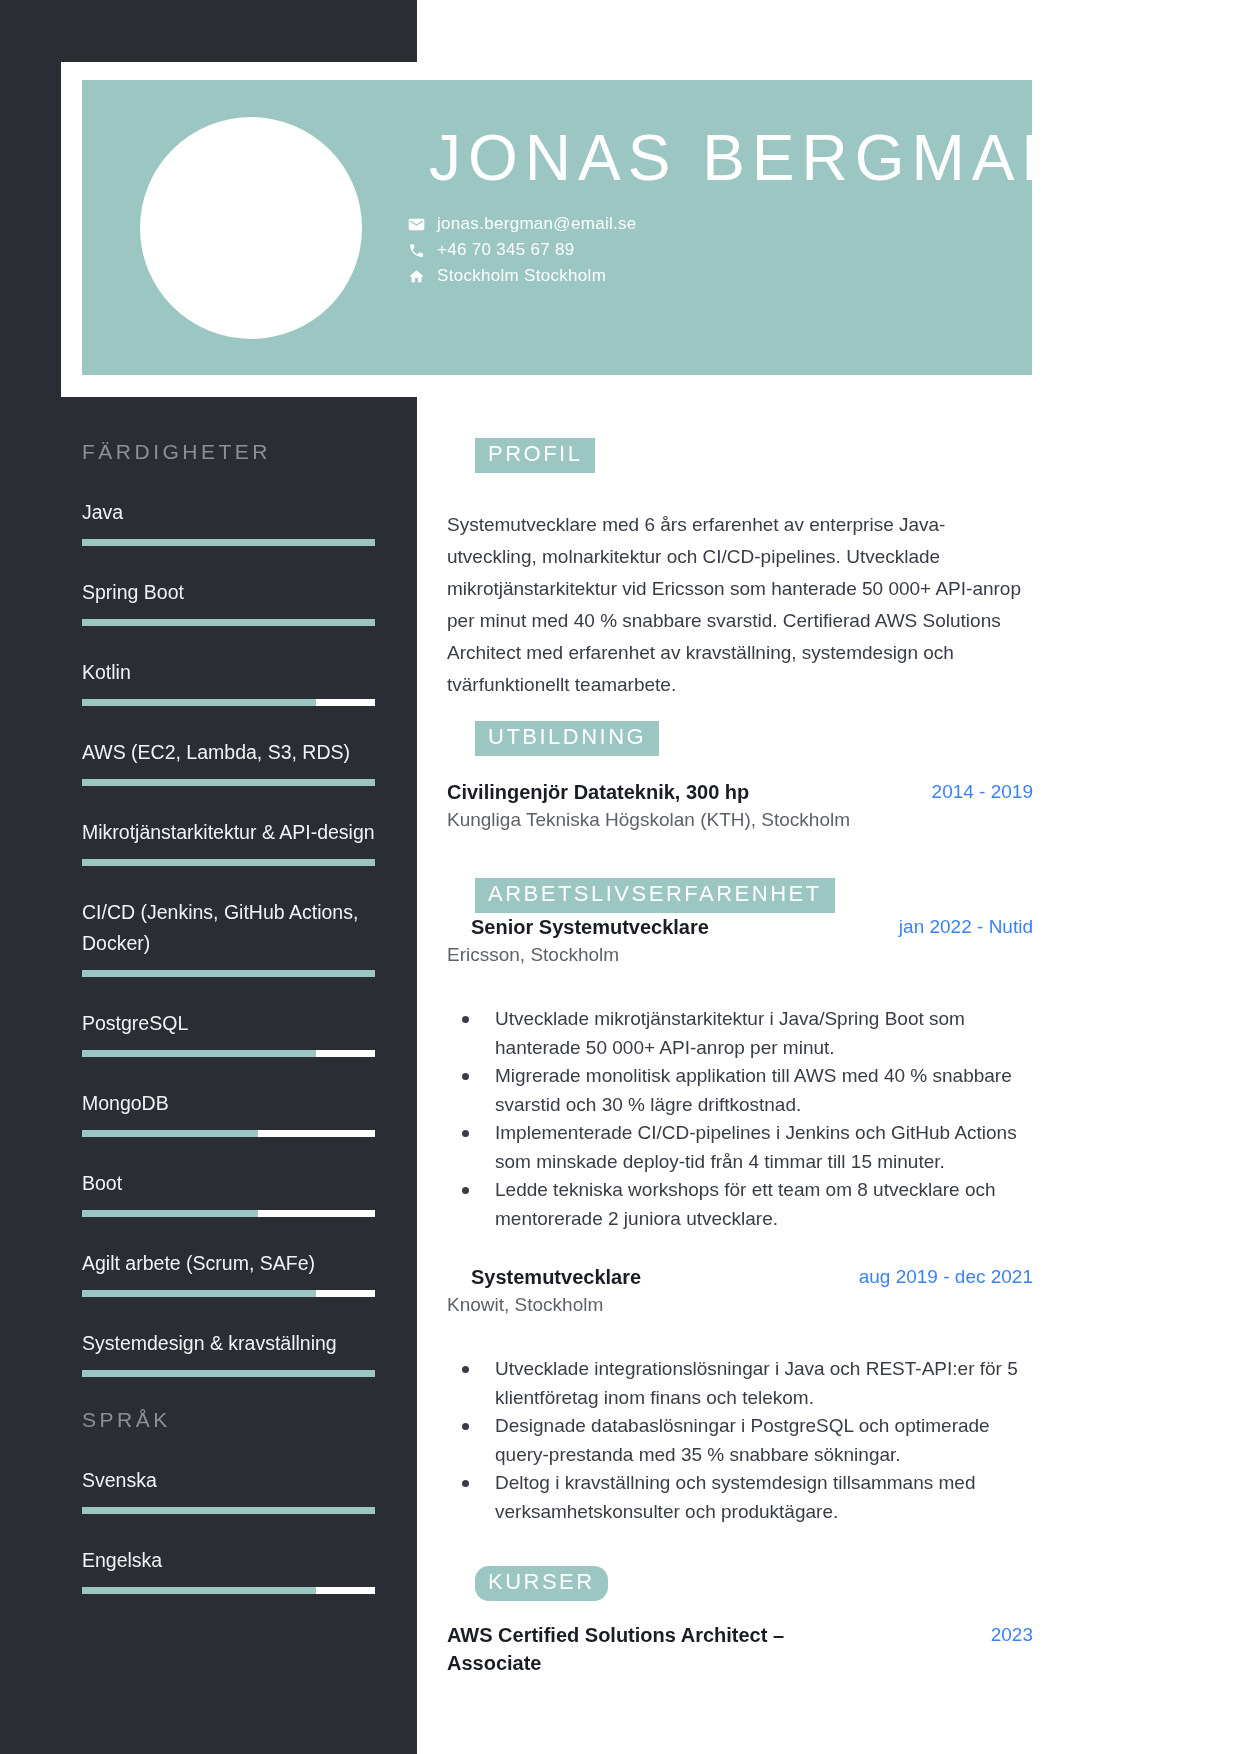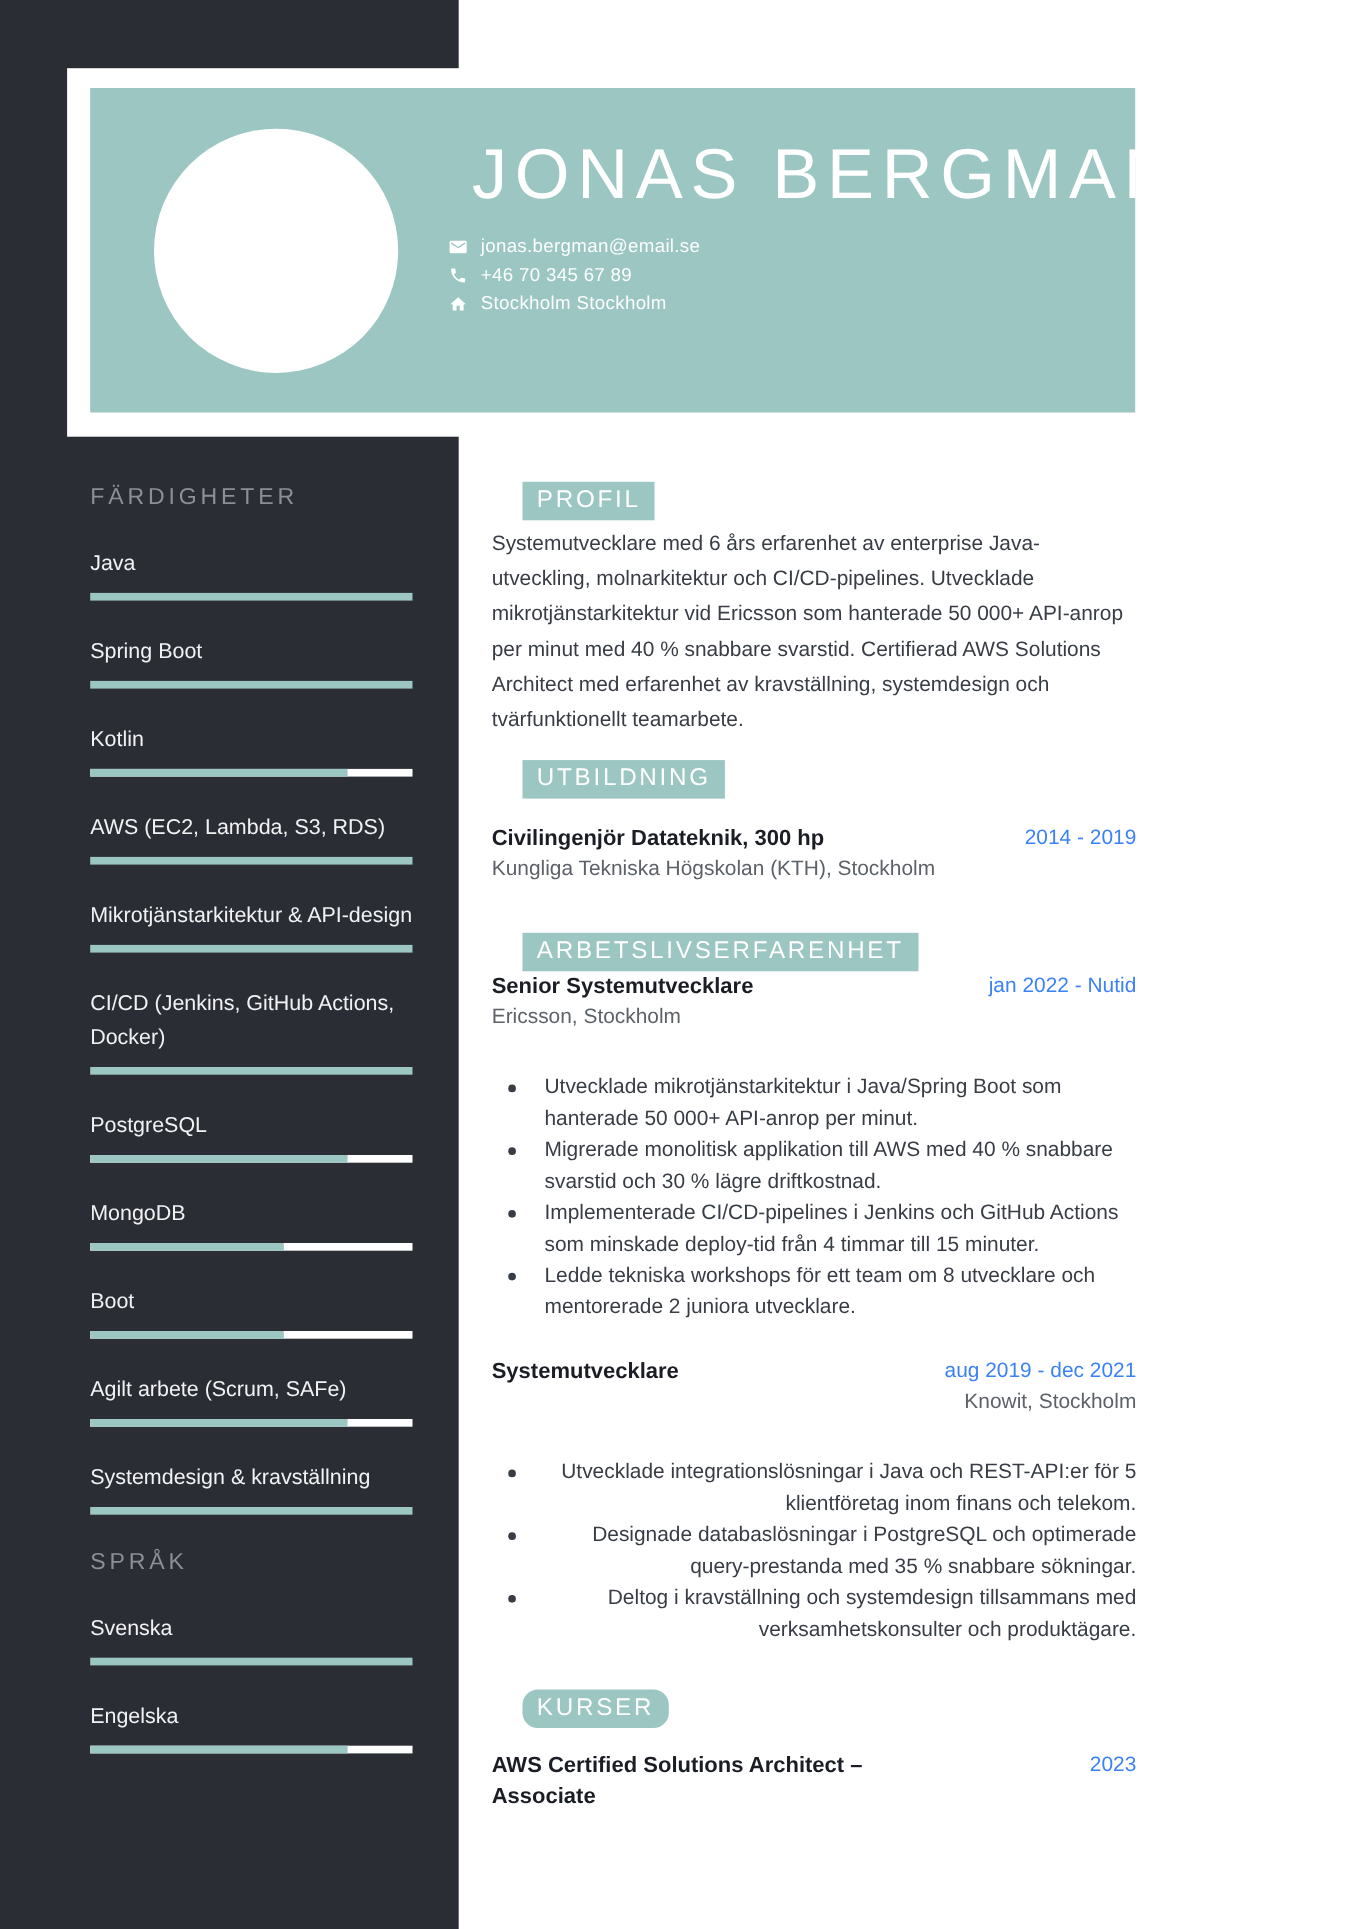--- a/index.html
+++ b/index.html
@@ -24,30 +24,30 @@
   .skill{margin-bottom:31px;}
   .skill-label{font-size:19.5px;line-height:31px;color:#f1f2f4;margin-bottom:11px;}
   .skill-bar{height:7px;background:#ffffff;}
   .skill-fill{height:7px;background:#9cc6c2;}
   .langs-heading{margin-top:28px;}
 
   
   .main-col{position:absolute;left:447px;top:438px;width:586px;color:#383d45;}
   .chip{display:inline-block;background:#9cc6c2;color:#ffffff;font-size:22px;letter-spacing:2.5px;
         padding:3px 13px 6px 13px;margin-left:28px;}
-  .para{font-size:19px;line-height:32px;color:#383d45;margin:6px 0 0 0;}
+  .para{font-size:19px;line-height:32px;color:#383d45;margin:36px 0 0 0;}
   .edu-chip{margin-top:20px;}
   .entry-head{display:flex;justify-content:space-between;align-items:flex-start;margin-top:22px;}
   .entry-title{font-size:20px;font-weight:700;color:#1a1e24;line-height:28px;max-width:380px;}
   .entry-date{font-size:19px;color:#3b82f6;line-height:28px;white-space:nowrap;}
   .entry-sub{font-size:19px;color:#5d6269;line-height:28px;}
   .exp-chip{margin-top:44px;}
   .job{margin-top:0;}
-  .job + .job{margin-top:30px;text-align:right;}
-  .job-head{display:flex;justify-content:space-between;align-items:flex-start;}
+  .job + .job{margin-top:30px;}
+  .job-head{display:flex;justify-content:space-between;align-items:flex-start;margin-left:24px;}
   .bullets{list-style:none;margin:36px 0 0 0;padding:0 0 0 15px;}
   .bullets li{position:relative;font-size:19px;line-height:28.5px;color:#383d45;padding-left:33px;}
   .bullets li::before{content:"";position:absolute;left:0;top:11px;width:7px;height:7px;border-radius:50%;
         background:#383d45;}
   .kurser-chip{margin-top:40px;border-radius:14px;}
   .course-head{display:flex;justify-content:space-between;align-items:flex-start;margin-top:20px;}
 </style>
 </head>
 <body>
 

